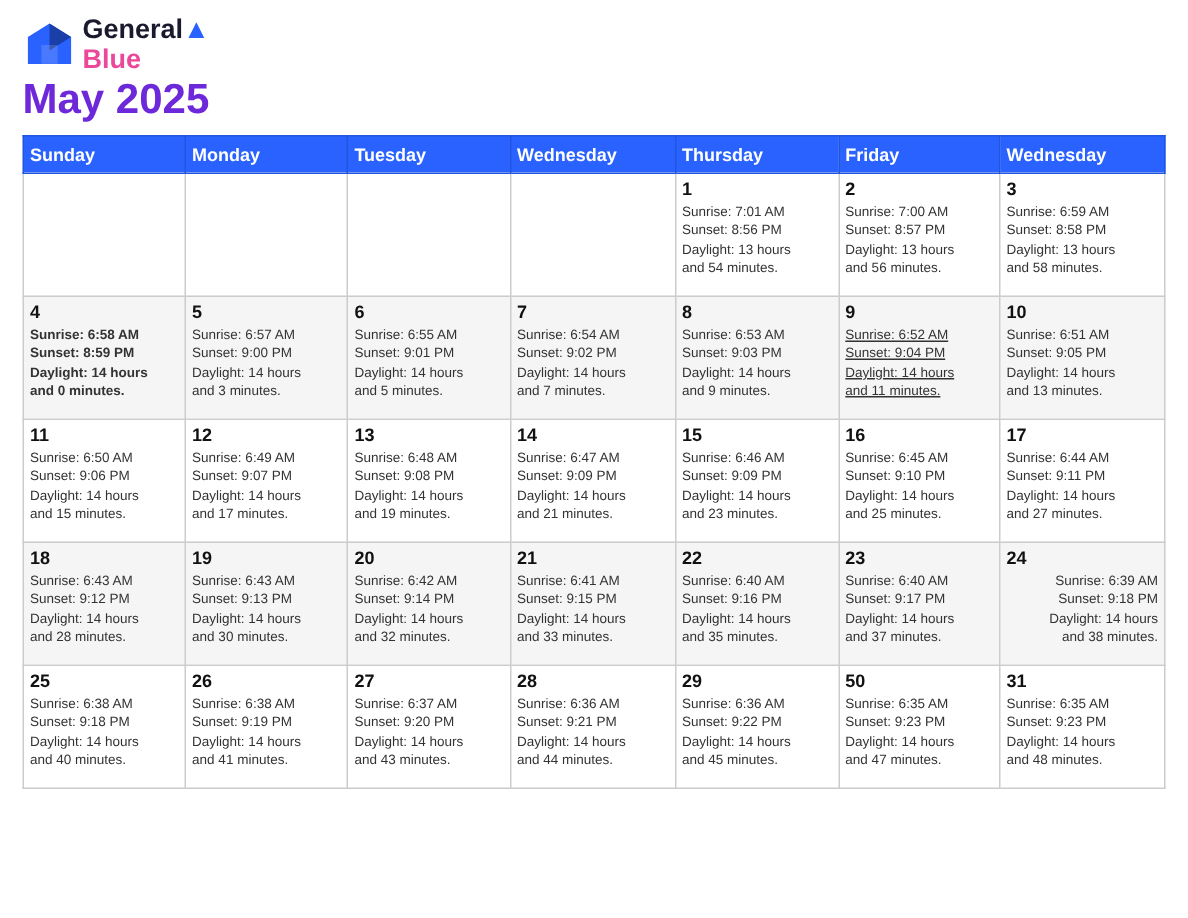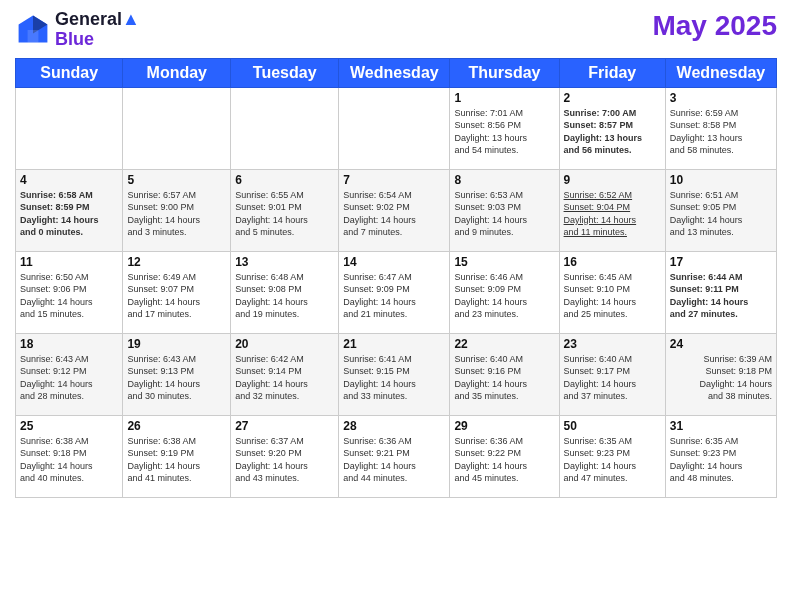--- a/index.html
+++ b/index.html
@@ -13,20 +13,21 @@
     .page {
       width: 792px;
       height: 612px;
       padding: 10px 15px;
     }
     .header {
       display: flex;
       justify-content: space-between;
       align-items: flex-start;
       margin-bottom: 8px;
+      flex-direction: column;
     }
     .logo {
       display: flex;
       align-items: center;
       gap: 4px;
     }
     .logo-text {
       font-size: 18px;
       font-weight: bold;
       color: #1a1a2e;
@@ -53,24 +54,24 @@
       color: #333;
     }
     .calendar {
       width: 100%;
       border-collapse: collapse;
       border: 1px solid #ccc;
     }
     .calendar th {
       background: #2962ff;
       color: #fff;
-      font-size: 16px;
+      font-size: 12px;
       font-weight: bold;
       padding: 5px 4px;
-      text-align: center;
+      text-align: left;
       border: 1px solid #2255dd;
     }
     .calendar td {
       vertical-align: top;
       border: 1px solid #ccc;
       padding: 3px 4px;
       width: 113px;
       height: 82px;
       background: #fff;
       font-size: 9.5px;
@@ -100,21 +101,21 @@
 <div class="page">
   <div class="header">
     <div class="logo">
       <svg class="logo-icon" viewBox="0 0 40 40">
         <polygon points="20,4 36,14 36,34 20,34 4,34 4,14" fill="#2962ff"></polygon>
         <polygon points="20,4 36,14 20,24" fill="#1a3fa8"></polygon>
         <rect x="14" y="20" width="12" height="14" fill="#fff" opacity="0.15"></rect>
       </svg>
       <div class="logo-text">
         <div>General<span>▲</span></div>
-        <div style="color:#6d28d9;">Blue</div>
+        <div style="color:#ec4899;">Blue</div>
       </div>
     </div>
     <div class="title-block">
       <h1>May 2025</h1>
     </div>
   </div>
 
   <table class="calendar">
     <thead>
       <tr>
@@ -135,21 +136,21 @@
           <td class="empty"></td>
           <td>
             <div class="day-num">1</div>
             <div class="day-info" style="white-space: pre-line;">Sunrise: 7:01 AM
 Sunset: 8:56 PM
 Daylight: 13 hours
 and 54 minutes.</div>
           </td>
           <td>
             <div class="day-num">2</div>
-            <div class="day-info" style="white-space: pre-line; font-weight: bold;">Sunrise: 7:00 AM
+            <div class="day-info" style="white-space: pre-line;">Sunrise: 7:00 AM
 Sunset: 8:57 PM
 Daylight: 13 hours
 and 56 minutes.</div>
           </td>
           <td>
             <div class="day-num">3</div>
             <div class="day-info" style="white-space: pre-line;">Sunrise: 6:59 AM
 Sunset: 8:58 PM
 Daylight: 13 hours
 and 58 minutes.</div>
@@ -244,21 +245,21 @@
           </td>
           <td>
             <div class="day-num">16</div>
             <div class="day-info" style="white-space: pre-line;">Sunrise: 6:45 AM
 Sunset: 9:10 PM
 Daylight: 14 hours
 and 25 minutes.</div>
           </td>
           <td>
             <div class="day-num">17</div>
-            <div class="day-info" style="white-space: pre-line; font-weight: bold;">Sunrise: 6:44 AM
+            <div class="day-info" style="white-space: pre-line;">Sunrise: 6:44 AM
 Sunset: 9:11 PM
 Daylight: 14 hours
 and 27 minutes.</div>
           </td>
         </tr>
         <tr>
           <td>
             <div class="day-num">18</div>
             <div class="day-info" style="white-space: pre-line;">Sunrise: 6:43 AM
 Sunset: 9:12 PM

